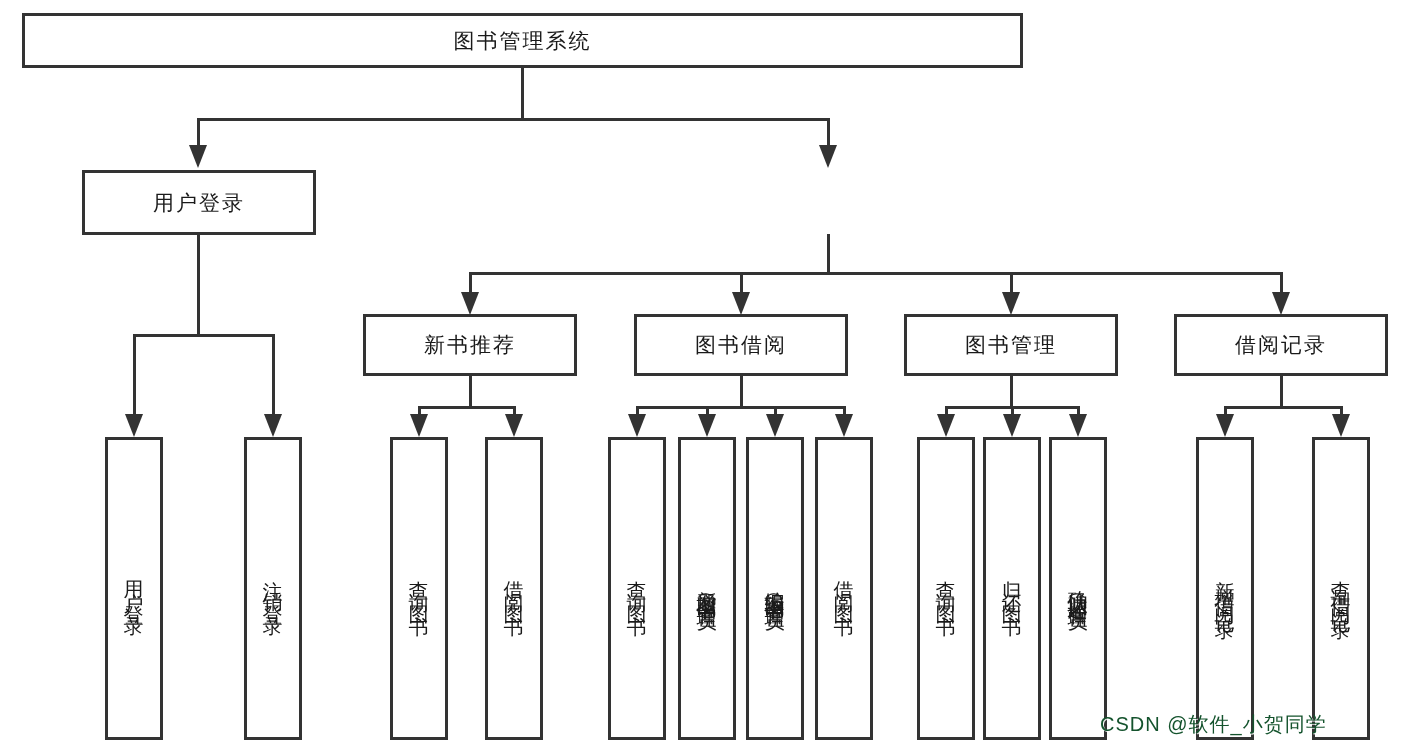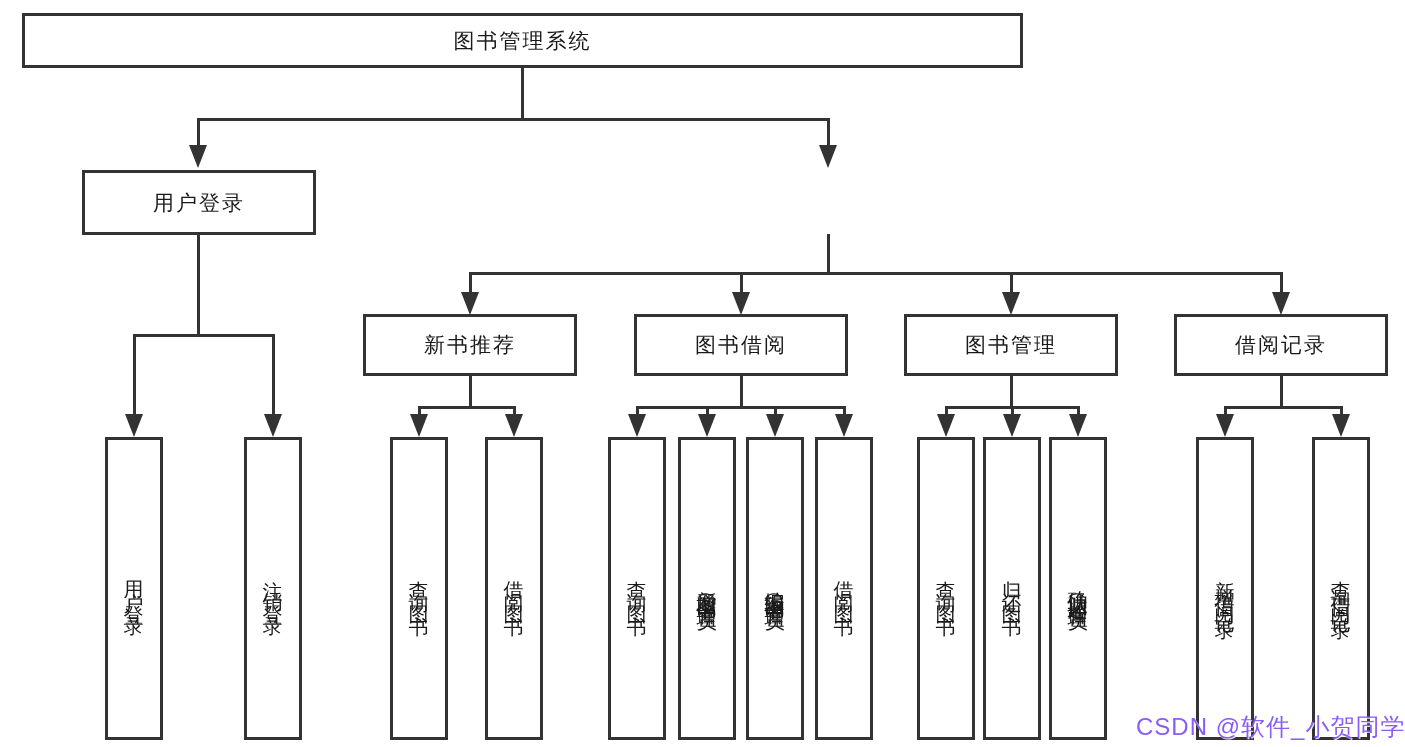--- a/index.html
+++ b/index.html
@@ -10,21 +10,21 @@
   .h-label{font-size:21px;letter-spacing:2px;white-space:nowrap;}
   .leaf span{writing-mode:vertical-rl;text-orientation:mixed;font-size:20px;line-height:1;color:#1a1a1a;}
   .sp-wide{letter-spacing:12px;}
   .sp-med{letter-spacing:8px;}
   .sp-tight{letter-spacing:3px;}
   .vline{position:absolute;width:3px;background:#333333;z-index:1;}
   .hline{position:absolute;height:3px;background:#333333;z-index:1;}
   .drop{position:absolute;width:3px;background:#333333;z-index:1;}
   .drop::after{content:"";position:absolute;left:-7.5px;bottom:-23px;width:0;height:0;
        border-left:9px solid transparent;border-right:9px solid transparent;border-top:23px solid #333333;}
-  .watermark{position:absolute;left:1136px;top:711px;font-size:24px;color:#8b5cf6;letter-spacing:1px;
+  .watermark{position:absolute;left:1100px;top:711px;font-size:20px;color:#14532d;letter-spacing:1px;
        z-index:5;white-space:nowrap;text-shadow:1px 1px 0 rgba(255,255,255,0.85);}
 </style>
 </head>
 <body>
 
 <div class="canvas">
 
   <div class="box" style="left:22px;top:13px;width:1001px;height:55px;">
     <span class="h-label">图书管理系统</span>
   </div>

